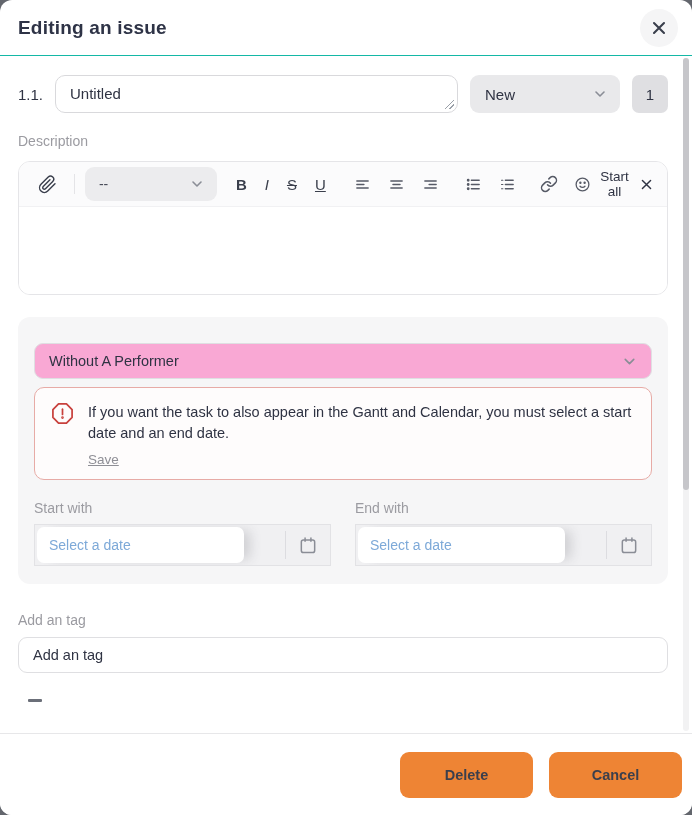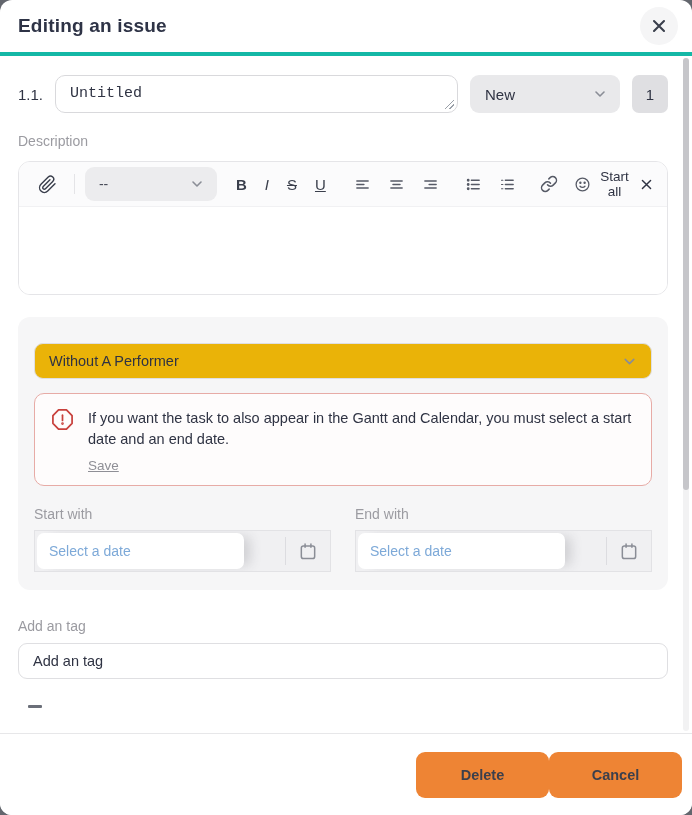--- a/index.html
+++ b/index.html
@@ -16,21 +16,21 @@
     background:#ffffff;
     border-radius:12px;
     overflow:hidden;
     display:flex; flex-direction:column;
   }
   
   .modal-header {
     height:56px; flex:0 0 56px;
     display:flex; align-items:center; justify-content:space-between;
     padding:0 14px 0 18px;
-    border-bottom:4px solid #14b8a6;
+    border-bottom:1px solid #14b8a6;
   }
   .modal-title { font-size:19px; font-weight:700; color:#2e3346; letter-spacing:.2px; }
   .close-btn {
     width:38px; height:38px; border-radius:50%;
     background:#f5f5f6; border:none; cursor:pointer;
     display:flex; align-items:center; justify-content:center;
   }
   
   .modal-body {
     flex:1 1 auto;
@@ -38,21 +38,21 @@
     overflow:hidden;
     position:relative;
   }
   .title-row { display:flex; align-items:center; gap:12px; }
   .issue-num { font-size:15px; color:#2f3343; flex:0 0 auto; }
   .title-area-wrap { position:relative; flex:1 1 auto; }
   .title-area {
     width:100%; height:38px;
     border:1px solid #d9d9dc; border-radius:10px;
     padding:9px 14px 0 14px;
-    font-family:Liberation Mono, monospace;
+    font-family:Liberation Sans, sans-serif;
     font-size:15px; color:#2f3343;
     resize:none; outline:none; overflow:hidden; background:#fff;
     display:block;
   }
   .resize-handle {
     position:absolute; right:4px; bottom:4px; width:9px; height:9px;
     background:
       linear-gradient(135deg, transparent 0 45%, #9aa0a8 45% 55%, transparent 55% 70%, #9aa0a8 70% 80%, transparent 80%);
     pointer-events:none;
   }
@@ -117,27 +117,27 @@
   .editor-content { flex:1 1 auto; background:#fff; cursor:text; }
   
   .panel {
     margin-top:22px; background:#f6f6f7; border-radius:12px;
     padding:17px 16px 18px 16px;
   }
   .exec-label-row { font-size:14px; color:#8f8f96; }
   .help-mark { font-size:10px; vertical-align:super; margin-left:4px; color:#8f8f96; }
   .select-box {
     margin-top:9px; height:36px;
-    background:#eab308; border:1px solid #dfdfe2; border-radius:9px;
+    background:#f9a8d4; border:1px solid #dfdfe2; border-radius:9px;
     display:flex; align-items:center; justify-content:space-between;
     padding:0 13px 0 14px; cursor:pointer;
     font-size:14.5px; color:#2f3343;
   }
   .warning-box {
-    margin-top:14px;
+    margin-top:8px;
     border:1px solid #e7aba6; border-radius:10px;
     background:#fefcfc;
     padding:14px 6px 11px 16px;
     display:flex; gap:14px;
   }
   .warning-text-wrap { flex:1; }
   .warning-text { font-size:14.5px; color:#2f3343; line-height:1.45; }
   .hide-link {
     display:inline-block; margin-top:8px;
     font-size:13.5px; color:#8f8f96;
@@ -191,21 +191,21 @@
   }
   .scrollbar-thumb {
     position:absolute; top:0; left:0; width:6px; height:432px;
     background:#c6c6ca; border-radius:3px; cursor:grab;
   }
   
   .modal-footer {
     flex:0 0 82px; height:82px;
     background:#fff; border-top:1px solid #e7e7e9;
     display:flex; align-items:center; justify-content:flex-end;
-    padding-right:10px;
+    gap:16px; padding-right:10px;
   }
   .action-btn {
     width:133px; height:46px;
     background:#ee8434; border:none; border-radius:9px;
     font-family:"Liberation Sans", sans-serif;
     font-size:14.5px; font-weight:700; color:#3b3f4c;
     cursor:pointer;
   }
   svg { display:block; }
 </style>

